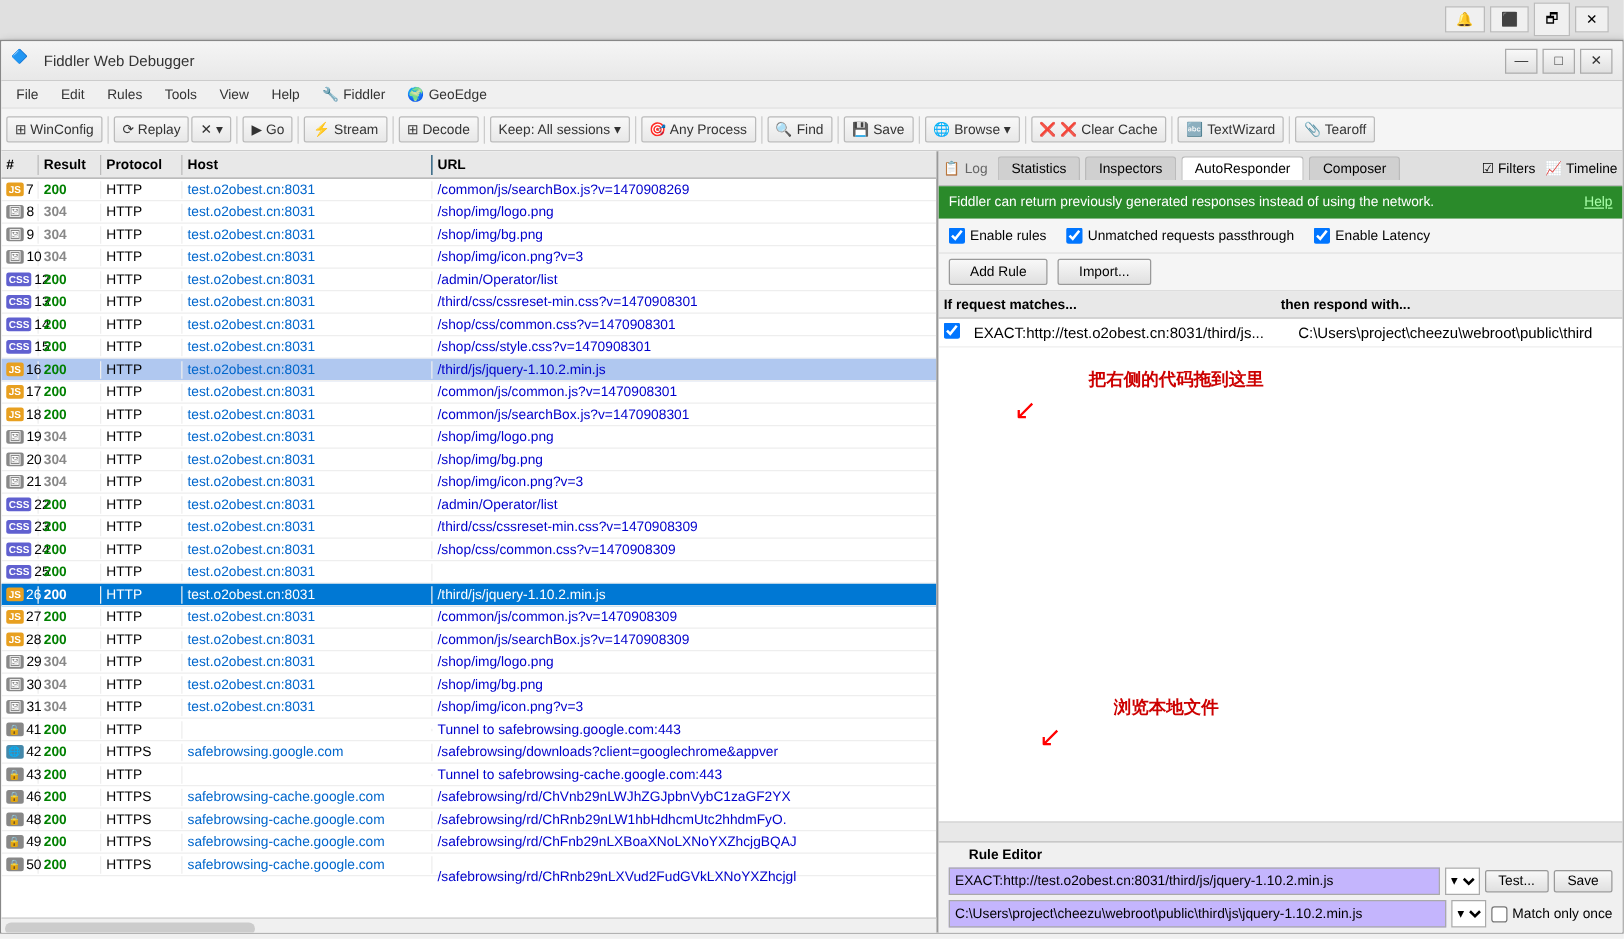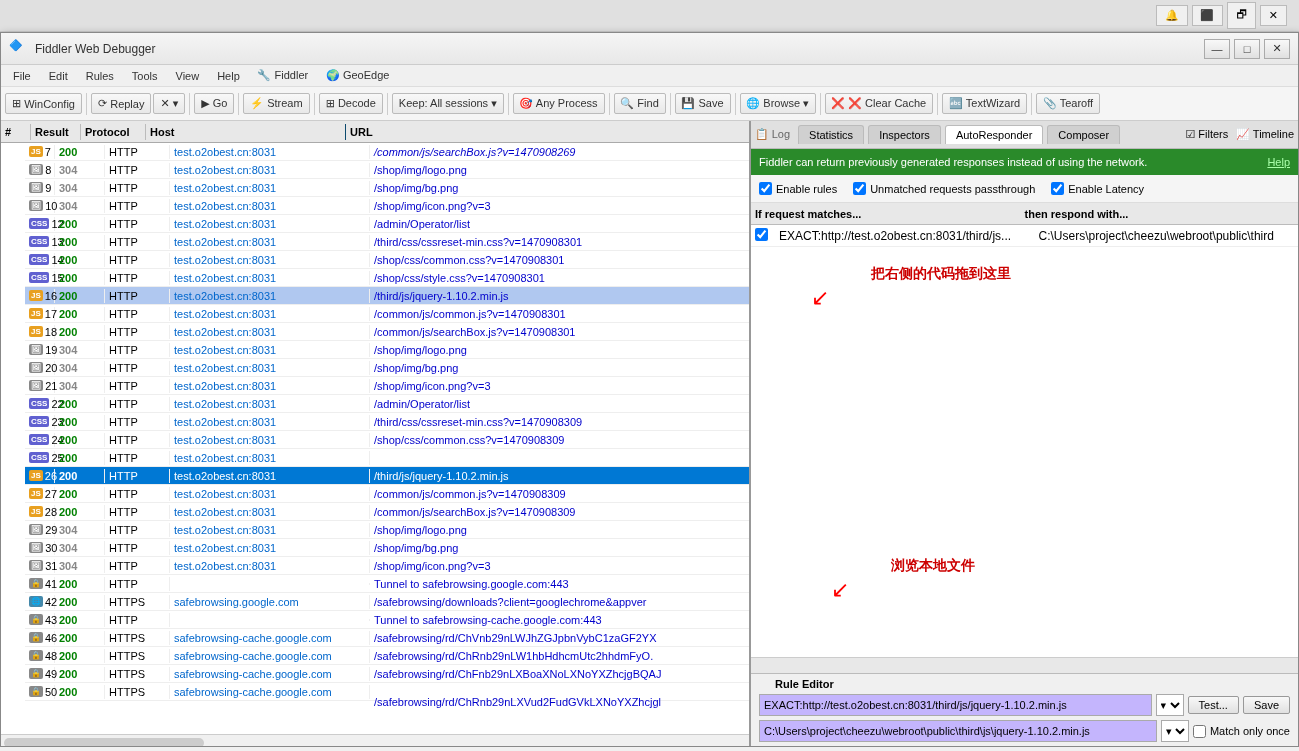--- a/index.html
+++ b/index.html
@@ -89,21 +89,21 @@
       font-size: 11px;
       font-weight: bold;
     }
     .col-hash { width: 30px; padding: 2px 4px; border-right: 1px solid #bbb; }
     .col-result { width: 50px; padding: 2px 4px; border-right: 1px solid #bbb; }
     .col-protocol { width: 65px; padding: 2px 4px; border-right: 1px solid #bbb; }
     .col-host { width: 200px; padding: 2px 4px; border-right: 1px solid #0c4a6e; }
     .col-url { flex: 1; padding: 2px 4px; }
 
     
-    .table-body { flex: 1; overflow-y: auto; overflow-x: hidden; padding-left: 24px; }
+    .table-body { flex: 1; overflow-y: auto; overflow-x: hidden; }
     .table-row {
       display: flex;
       align-items: center;
       height: 18px;
       border-bottom: 1px solid #eee;
       font-size: 11px;
     }
     .col-hash-cell { width: 30px; padding: 1px 4px; border-right: 1px solid #eee; display: flex; align-items: center; gap: 2px; }
     .col-result-cell { width: 50px; padding: 1px 4px; border-right: 1px solid #eee; }
     .col-protocol-cell { width: 65px; padding: 1px 4px; border-right: 1px solid #eee; }
@@ -373,21 +373,21 @@
 
       <div class="table-body scroll-area" id="table-body">
       <div class="table-row">
     <div class="col-hash-cell">
       <span style="background:#e8a020;color:white;font-size:8px;padding:1px 2px;border-radius:2px;font-weight:bold;">JS</span>
       <span>7</span>
     </div>
     <div class="col-result-cell" style="color:green;font-weight:bold;">200</div>
     <div class="col-protocol-cell">HTTP</div>
     <div class="col-host-cell" style="color:#0066cc;">test.o2obest.cn:8031</div>
-    <div class="col-url-cell" style="color:#0000cc;font-style:italic;">/common/js/searchBox.js?v=1470908269</div>
+    <div class="col-url-cell" style="color:#0000cc;">/common/js/searchBox.js?v=1470908269</div>
   </div>
           <div class="table-row">
     <div class="col-hash-cell">
       <span style="background:#888;color:white;font-size:8px;padding:1px 2px;border-radius:2px;font-weight:bold;">🖼</span>
       <span>8</span>
     </div>
     <div class="col-result-cell" style="color:#888;font-weight:bold;">304</div>
     <div class="col-protocol-cell">HTTP</div>
     <div class="col-host-cell" style="color:#0066cc;">test.o2obest.cn:8031</div>
     <div class="col-url-cell" style="color:#0000cc;">/shop/img/logo.png</div>
@@ -719,20 +719,24 @@
           <label class="checkbox-label">
             <input type="checkbox" checked="" style="">
             <span>Unmatched requests passthrough</span>
           </label>
           <label class="checkbox-label">
             <input type="checkbox" checked="" style="">
             <span>Enable Latency</span>
           </label>
         </div>
 
+        <div class="buttons-row">
+          <button class="action-btn">Add Rule</button>
+          <button class="action-btn">Import...</button>
+        </div>
 
         <div class="rule-header">
           <div class="rule-col-if">If request matches...</div>
           <div class="rule-col-then">then respond with...</div>
         </div>
 
         <div class="rule-list" style="flex:1;position:relative;">
           <div class="rule-row">
             <div class="rule-col-check">
               <input type="checkbox" checked="" style="">

